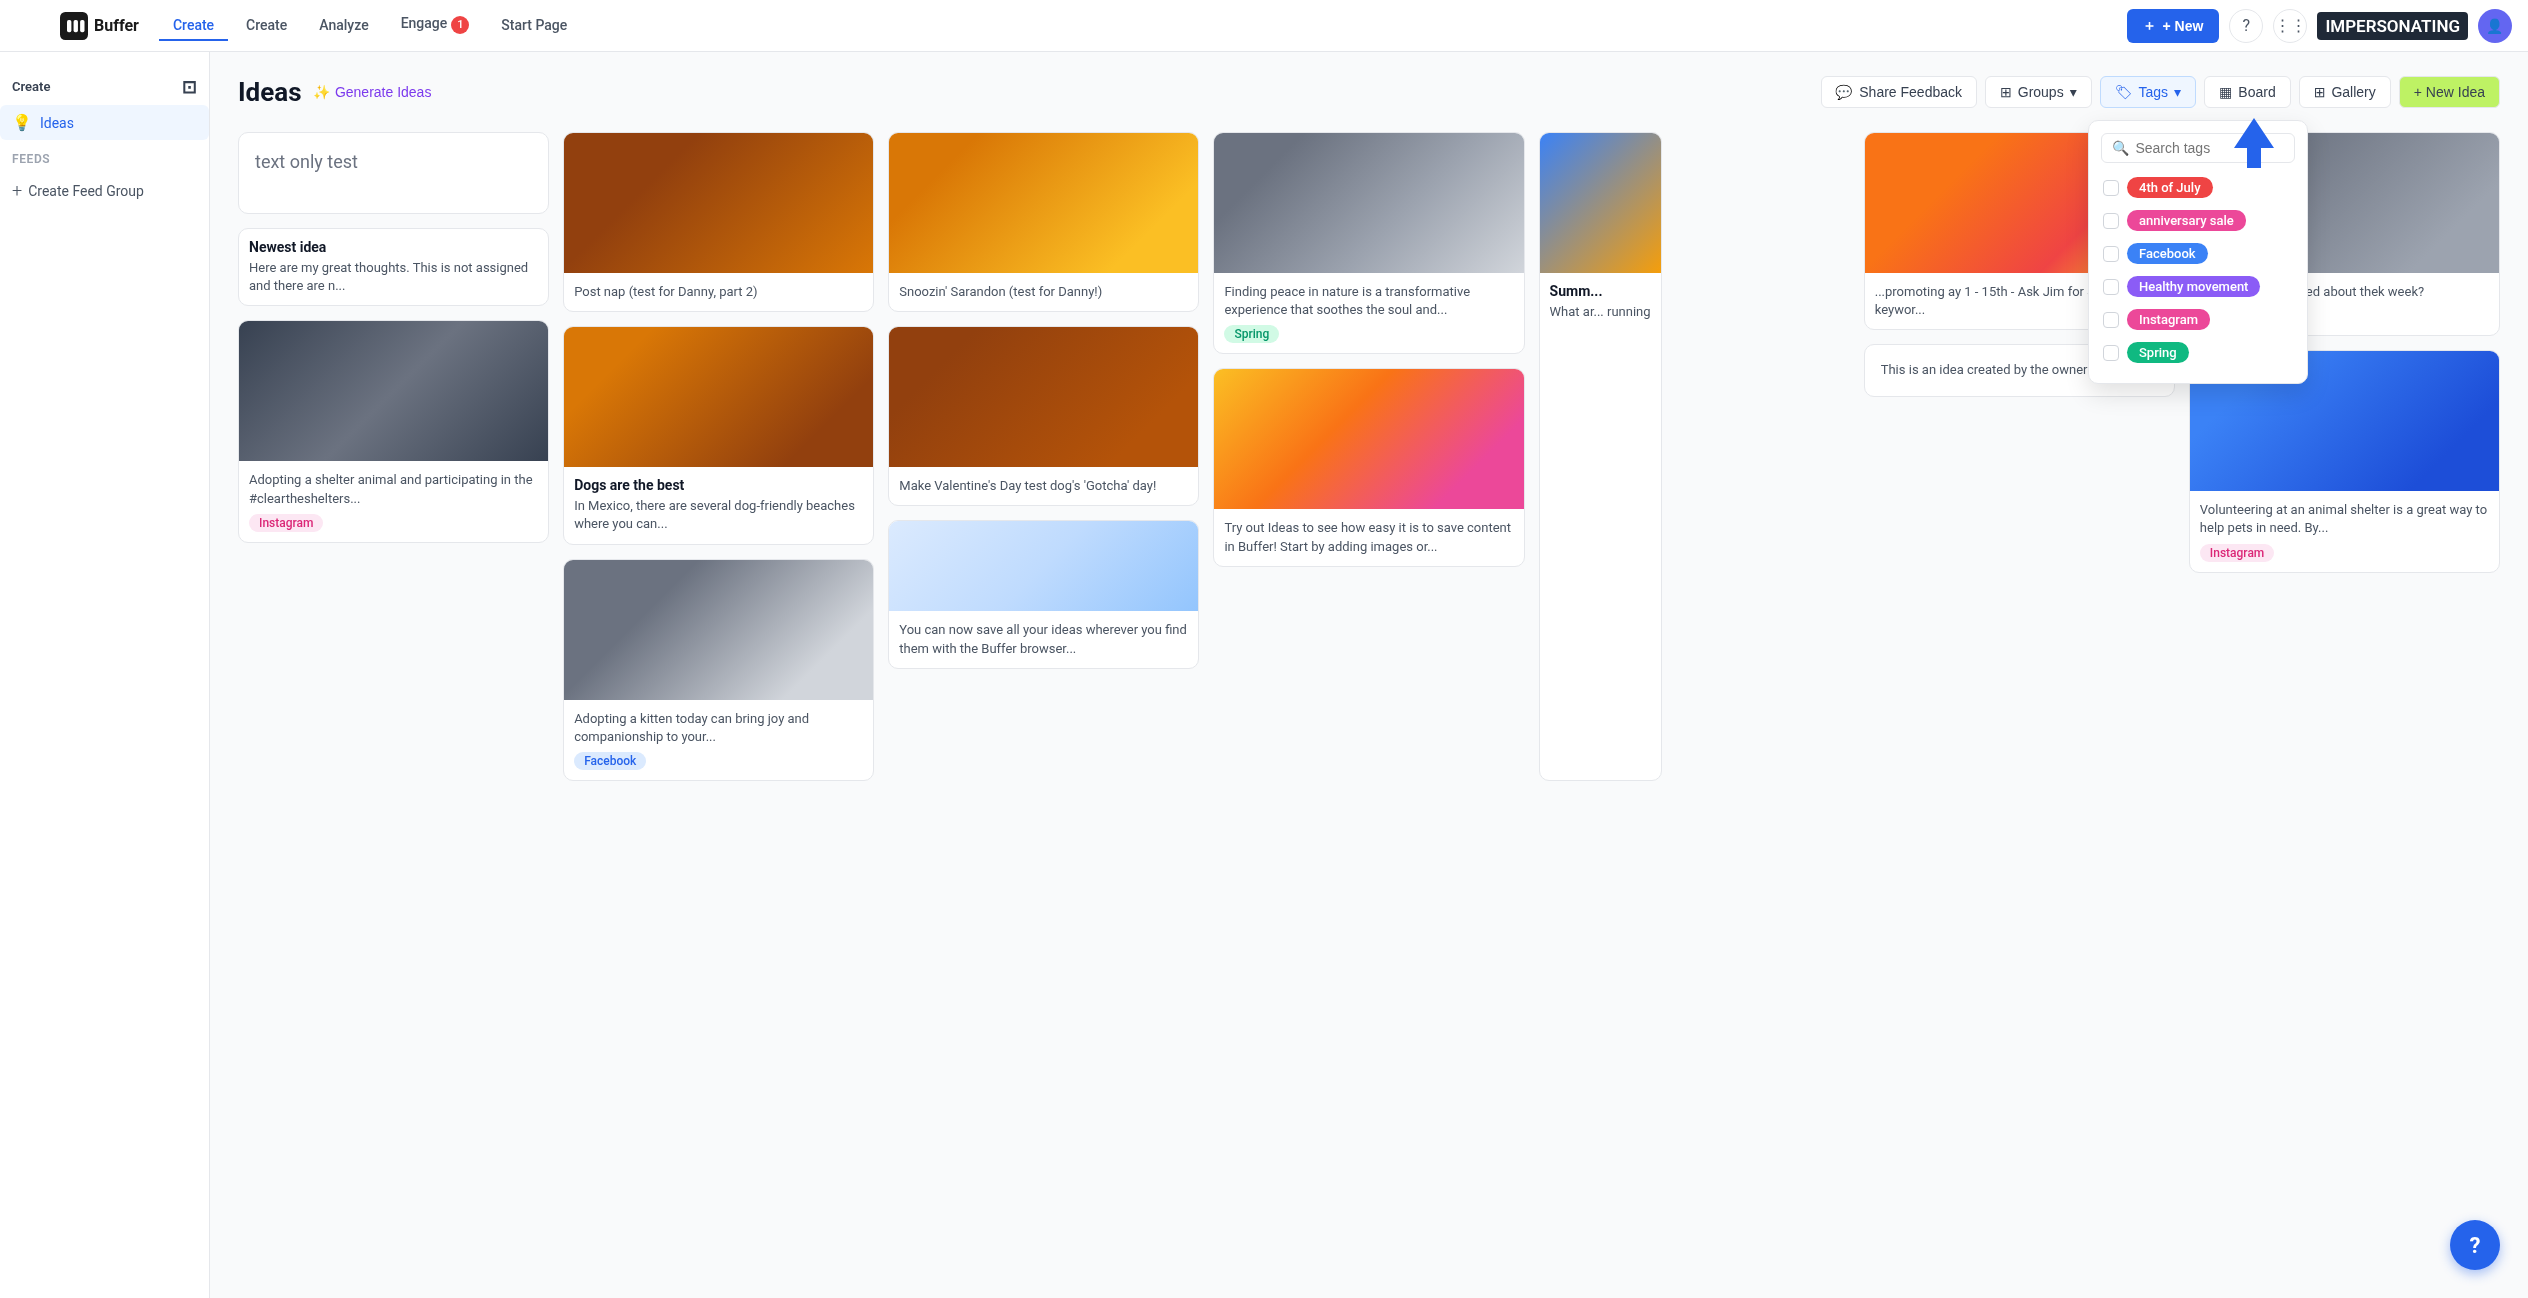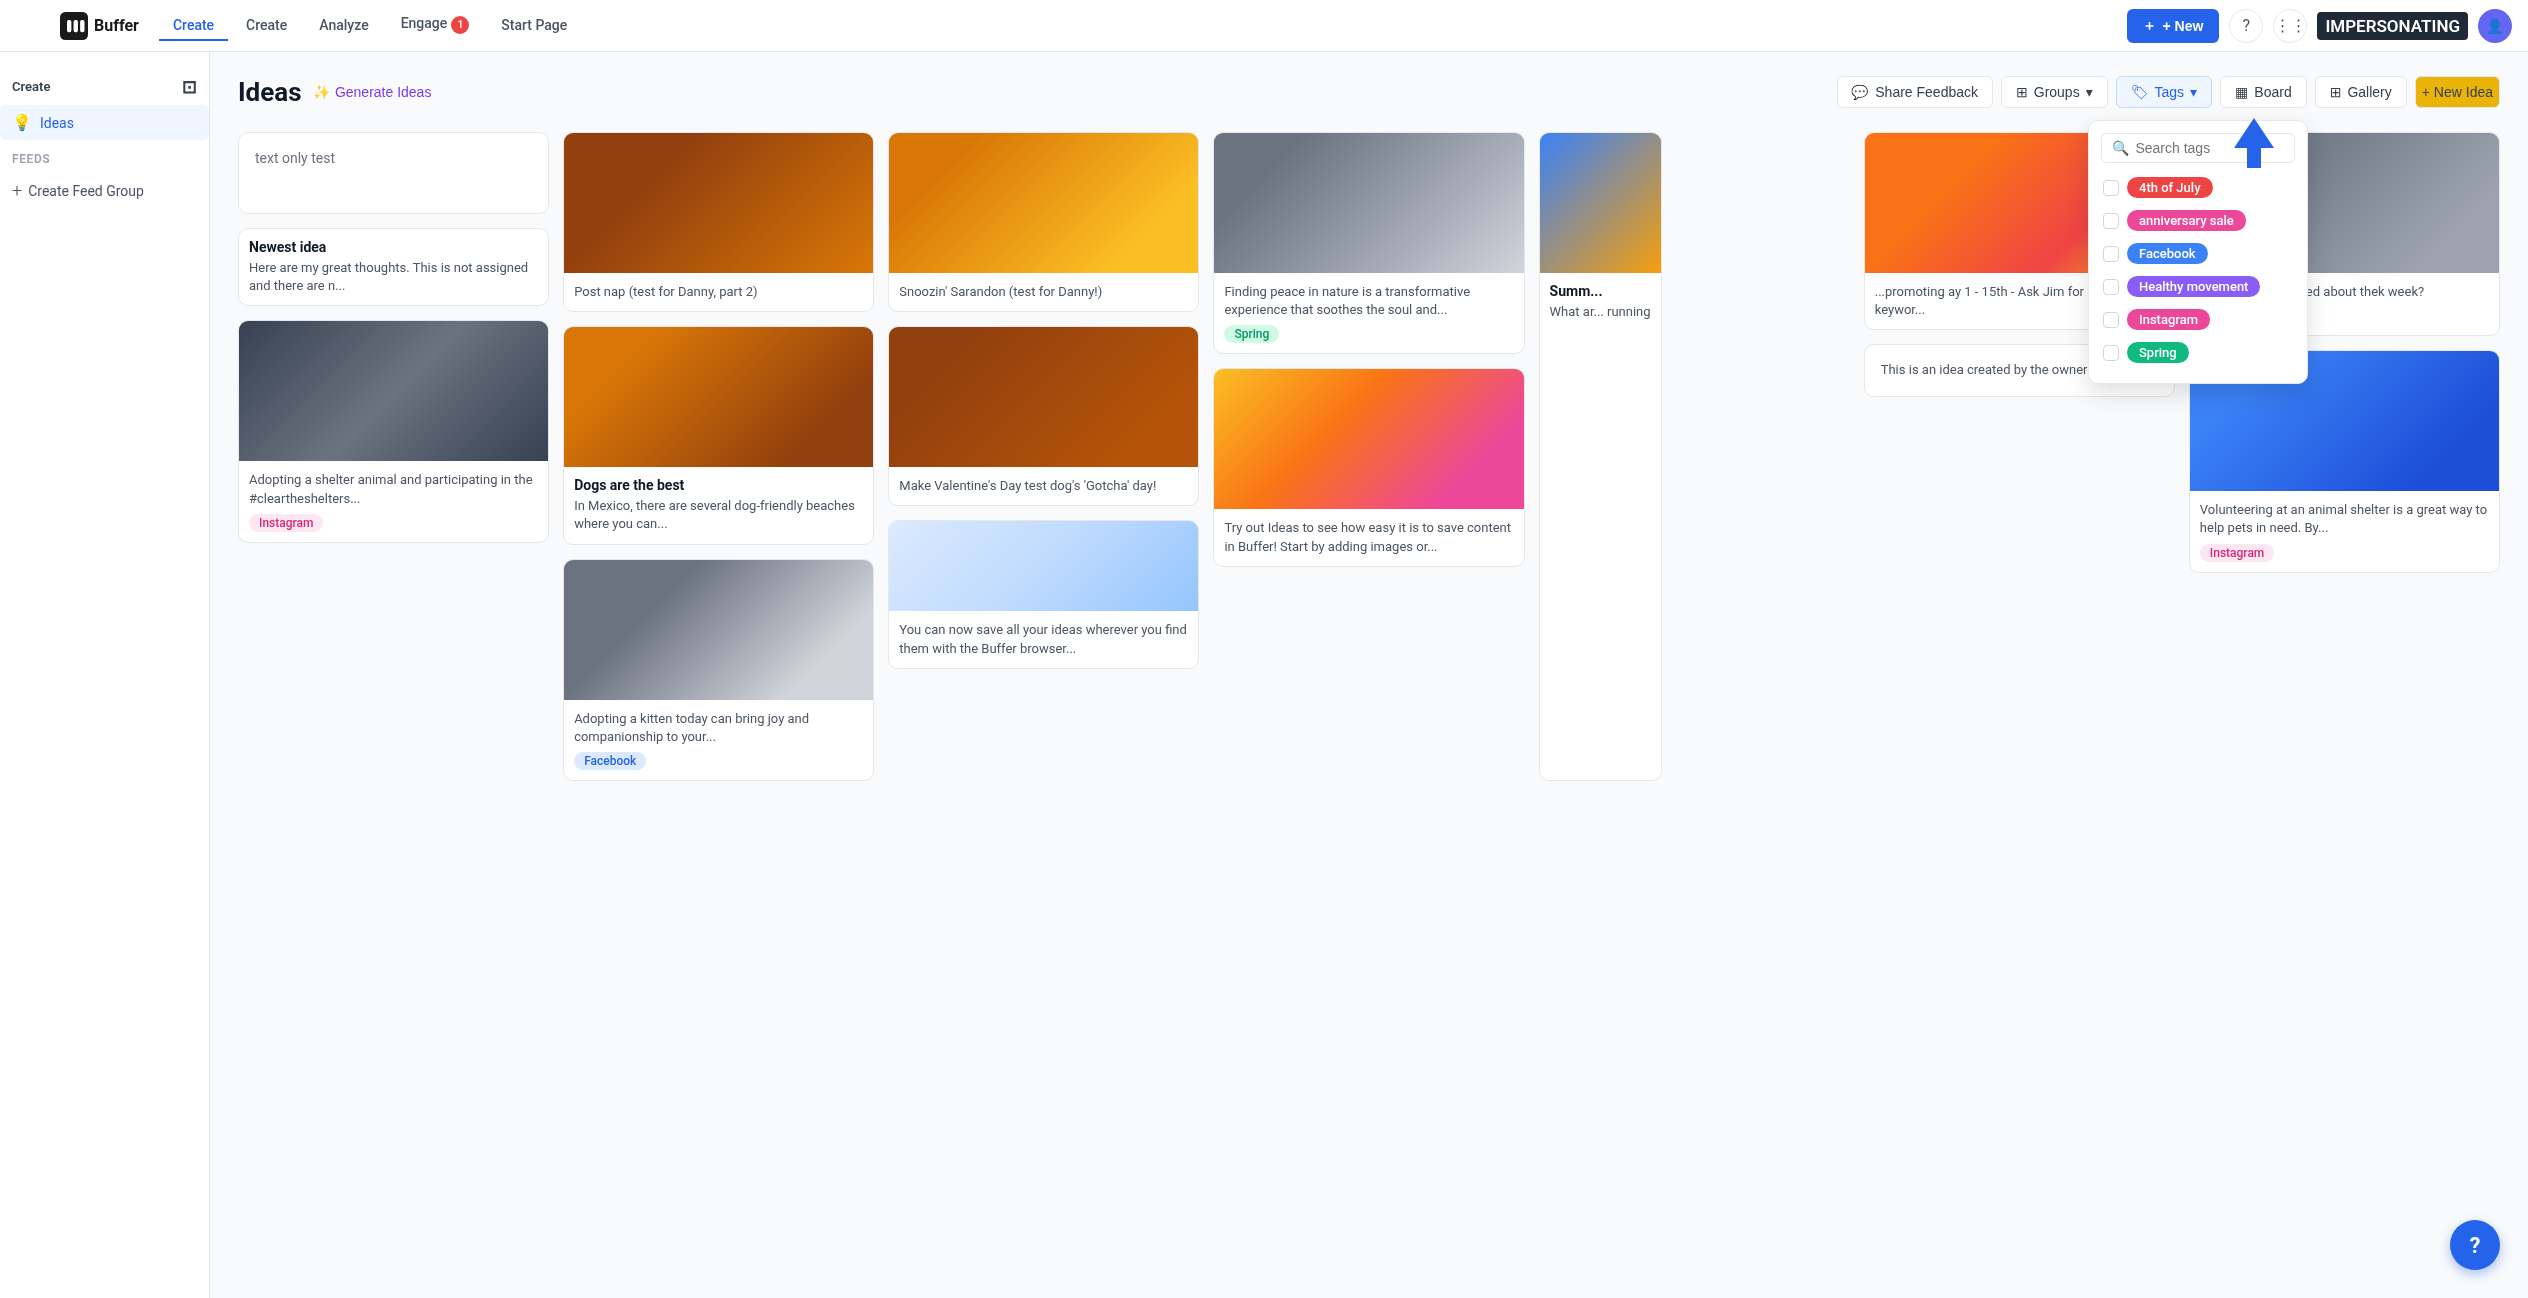--- a/index.html
+++ b/index.html
@@ -92,22 +92,22 @@
     }
     .ideas-actions { display: flex; align-items: center; gap: 8px; }
     .action-btn {
       display: flex; align-items: center; gap: 6px;
       border: 1px solid #e5e7eb; background: #fff; border-radius: 6px;
       padding: 7px 14px; font-size: 14px; color: #374151; cursor: pointer;
     }
     .action-btn.active { background: #eff6ff; border-color: #bfdbfe; color: #2563eb; }
     .new-idea-btn {
       display: flex; align-items: center; gap: 6px;
-      border: 1px solid #e5e7eb; background: #eab308; border-radius: 6px;
-      padding: 7px 6px; font-size: 14px; color: #374151; cursor: pointer;
+      border: 1px solid #e5e7eb; background: #bef264; border-radius: 6px;
+      padding: 7px 14px; font-size: 14px; color: #374151; cursor: pointer;
       font-weight: 500;
     }
 
     
     .gallery-grid {
       display: grid;
       grid-template-columns: repeat(7, 1fr);
       gap: 14px;
     }
     .card {
@@ -120,21 +120,21 @@
     .card-text { font-size: 13px; color: #4b5563; line-height: 1.4; display: -webkit-box; -webkit-line-clamp: 3; -webkit-box-orient: vertical; overflow: hidden; }
     .tag {
       display: inline-block; border-radius: 999px;
       padding: 2px 10px; font-size: 12px; font-weight: 500; margin-top: 6px;
     }
     .tag-instagram { background: #fce7f3; color: #db2777; }
     .tag-facebook { background: #dbeafe; color: #2563eb; }
     .tag-spring { background: #d1fae5; color: #059669; }
 
     .card-text-only { padding: 16px; min-height: 80px; display: flex; align-items: flex-start; }
-    .card-text-only .card-text { color: #6b7280; font-size: 14px; }
+    .card-text-only .card-text { color: #6b7280; font-size: 18px; }
     .tags-dropdown {
       position: fixed; top: 120px; right: 220px; z-index: 300;
       background: #fff; border: 1px solid #e5e7eb; border-radius: 10px;
       box-shadow: 0 10px 25px rgba(0,0,0,0.12); width: 220px; padding: 12px;
     }
     .tags-search {
       display: flex; align-items: center; gap: 6px;
       border: 1px solid #e5e7eb; border-radius: 6px; padding: 6px 10px;
       margin-bottom: 10px;
     }

